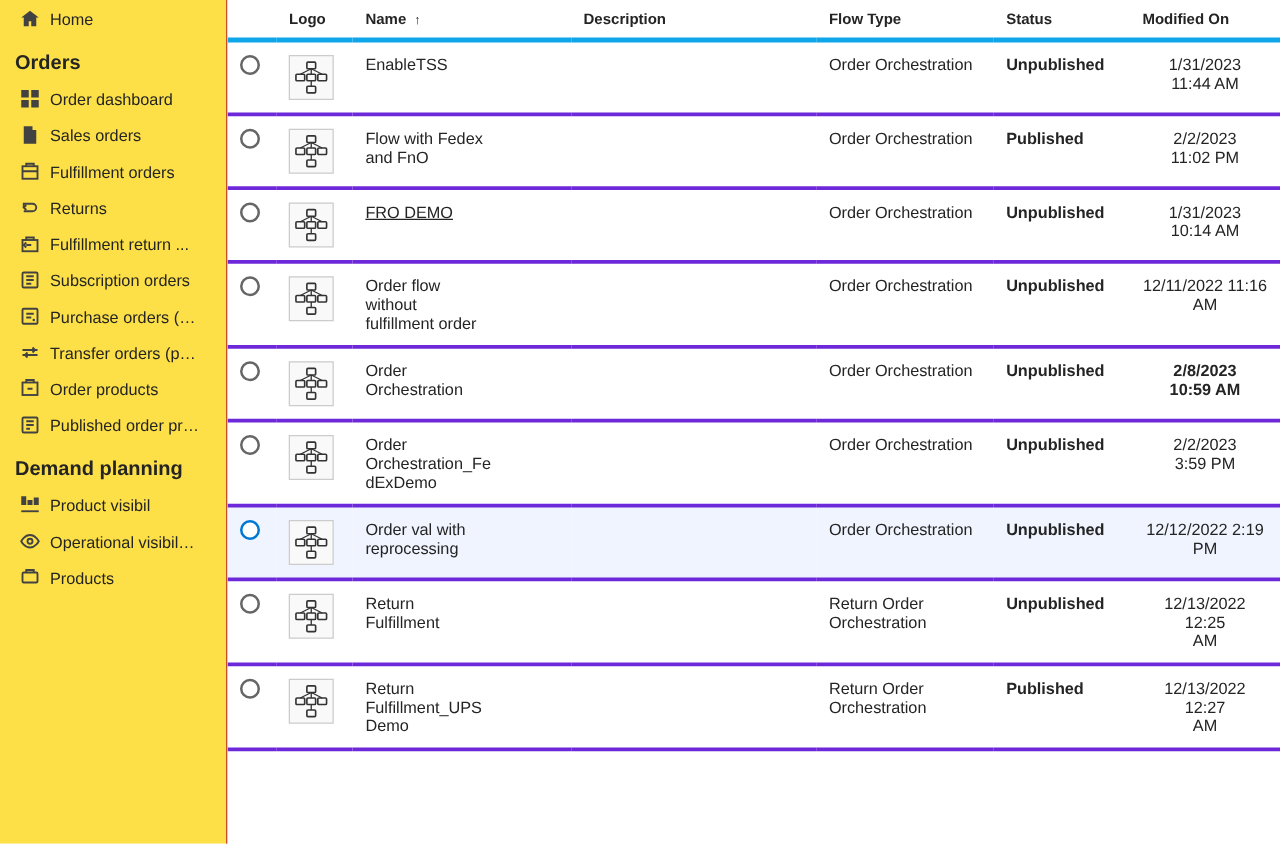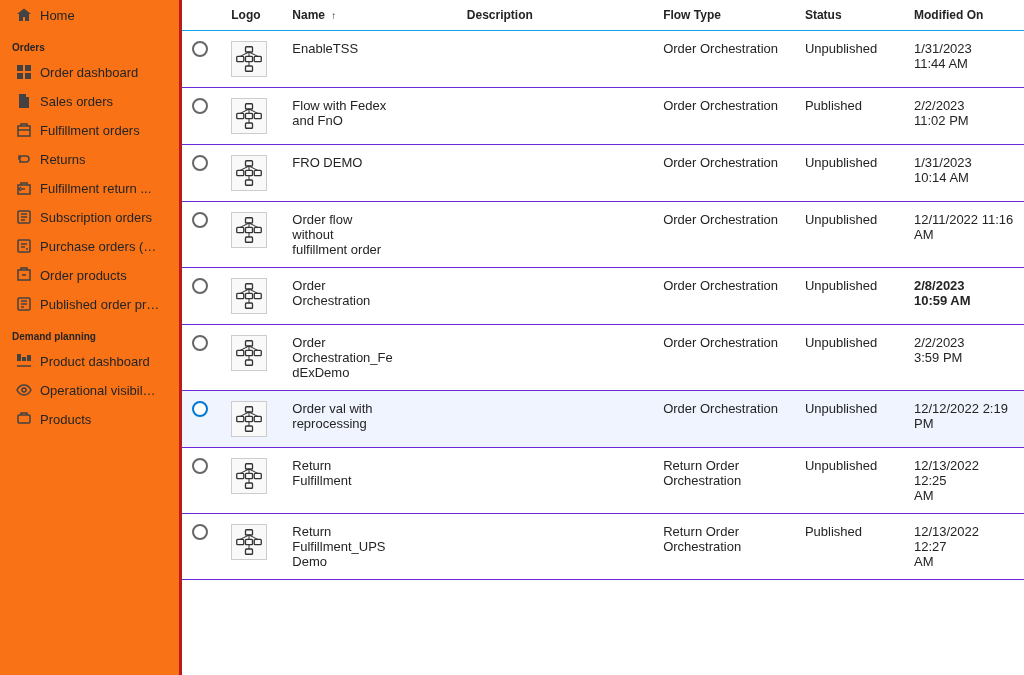--- a/index.html
+++ b/index.html
@@ -2,29 +2,29 @@
 <html><head>
   <meta charset="utf-8">
   <style>
     * { box-sizing: border-box; margin: 0; padding: 0; }
     body { font-family: 'Segoe UI', sans-serif; font-size: 13px; background: #fff; display: flex; height: 675px; overflow: hidden; }
 
     
     .sidebar {
       width: 182px;
       min-width: 182px;
-      background: #f97316;
-      border-right: 3px solid #b91c1c;
+      background: #fde047;
+      border-right: 1px solid #b91c1c;
       overflow-y: auto;
       overflow-x: hidden;
       padding-bottom: 16px;
     }
     .sidebar-section-header {
       font-weight: 700;
-      font-size: 10px;
+      font-size: 16px;
       color: #242424;
       padding: 12px 12px 4px 12px;
     }
     .sidebar-item {
       display: flex;
       align-items: center;
       padding: 6px 8px 6px 12px;
       cursor: pointer;
       color: #242424;
       font-size: 13px;
@@ -54,52 +54,52 @@
       overflow: auto;
       background: #fff;
     }
 
     
     .data-table {
       width: 100%;
       border-collapse: collapse;
     }
     .data-table thead tr {
-      border-bottom: 1px solid #0ea5e9;
+      border-bottom: 4px solid #0ea5e9;
     }
     .data-table thead th {
       padding: 8px 10px;
       text-align: left;
       font-weight: 600;
       font-size: 12px;
       color: #242424;
       white-space: nowrap;
       background: #fff;
     }
     .data-table thead th .sort-indicator {
       margin-left: 3px;
       font-size: 10px;
     }
     .data-table tbody tr {
-      border-bottom: 1px solid #6d28d9;
+      border-bottom: 3px solid #6d28d9;
     }
     .data-table tbody tr.selected { background: #f0f4ff; margin-left: 36px; }
     .data-table td {
       padding: 10px 10px;
       vertical-align: top;
       font-size: 13px;
       color: #242424;
     }
     .col-radio { width: 32px; padding-left: 8px; }
     .col-logo { width: 52px; }
     .col-name { width: 160px; }
     .col-desc { width: 180px; }
     .col-flow { width: 130px; }
-    .col-status { width: 100px; }
-    .col-modified { width: 110px; }
+    .col-status { width: 100px; font-weight: bold; }
+    .col-modified { width: 110px; text-align: center; }
 
     .logo-icon {
       width: 36px;
       height: 36px;
       border: 1px solid #ccc;
       display: flex;
       align-items: center;
       justify-content: center;
       background: #f9f9f9;
     }
@@ -207,20 +207,28 @@
     <span class="sidebar-icon">
       <svg viewBox="0 0 16 16" width="16" height="16" fill="none" stroke="currentColor" stroke-width="1.5">
           <rect x="2" y="2" width="12" height="12" rx="1"></rect>
           <path d="M5 6h6M5 9h4"></path>
           <circle cx="11" cy="11" r="1" fill="currentColor" stroke="none"></circle>
         </svg>
     </span>
     <span class="sidebar-item-text">Purchase orders (…</span>
   </div>
 
+  <div class="sidebar-item">
+    <span class="sidebar-icon">
+      <svg viewBox="0 0 16 16" width="16" height="16" fill="none" stroke="currentColor" stroke-width="1.5">
+          <path d="M2 6h12M10 4l2 2-2 2M14 10H2M6 8l-2 2 2 2"></path>
+        </svg>
+    </span>
+    <span class="sidebar-item-text">Transfer orders (p…</span>
+  </div>
 
   <div class="sidebar-item">
     <span class="sidebar-icon">
       <svg viewBox="0 0 16 16" width="16" height="16" fill="none" stroke="currentColor" stroke-width="1.5">
           <rect x="2" y="3" width="12" height="10"></rect>
           <path d="M5 3V1h6v2M6 8h4"></path>
         </svg>
     </span>
     <span class="sidebar-item-text">Order products</span>
   </div>
@@ -240,21 +248,21 @@
 
   <div class="sidebar-item">
     <span class="sidebar-icon">
       <svg viewBox="0 0 16 16" width="16" height="16" fill="none" stroke="currentColor" stroke-width="1.5">
           <rect x="1" y="1" width="4" height="7" fill="currentColor" stroke="none"></rect>
           <rect x="6" y="4" width="4" height="4" fill="currentColor" stroke="none"></rect>
           <rect x="11" y="2" width="4" height="6" fill="currentColor" stroke="none"></rect>
           <line x1="1" y1="13" x2="15" y2="13"></line>
         </svg>
     </span>
-    <span class="sidebar-item-text">Product dashboard</span>
+    <span class="sidebar-item-text">Product visibil</span>
   </div>
 
 
   <div class="sidebar-item">
     <span class="sidebar-icon">
       <svg viewBox="0 0 16 16" width="16" height="16" fill="none" stroke="currentColor" stroke-width="1.5">
           <path d="M1 8s2.5-5 7-5 7 5 7 5-2.5 5-7 5-7-5-7-5z"></path>
           <circle cx="8" cy="8" r="2"></circle>
         </svg>
     </span>
@@ -365,21 +373,21 @@
     <rect x="12" y="13" width="8" height="6" rx="1" fill="none" stroke="#333" stroke-width="1.5"></rect>
     <rect x="22" y="13" width="8" height="6" rx="1" fill="none" stroke="#333" stroke-width="1.5"></rect>
     <rect x="12" y="24" width="8" height="6" rx="1" fill="none" stroke="#333" stroke-width="1.5"></rect>
     <line x1="16" y1="8" x2="16" y2="13" stroke="#333" stroke-width="1.2"></line>
     <line x1="16" y1="8" x2="6" y2="13" stroke="#333" stroke-width="1.2"></line>
     <line x1="16" y1="8" x2="26" y2="13" stroke="#333" stroke-width="1.2"></line>
     <line x1="16" y1="19" x2="16" y2="24" stroke="#333" stroke-width="1.2"></line>
   </svg>
             </div>
     </td>
-    <td class="col-name" style="white-space:pre-line;">FRO DEMO</td>
+    <td class="col-name" style="white-space:pre-line;text-decoration:underline;">FRO DEMO</td>
     <td class="col-desc"></td>
     <td class="col-flow">Order Orchestration</td>
     <td class="col-status">Unpublished</td>
     <td class="col-modified" style="white-space:pre-line;">1/31/2023
 10:14 AM</td>
   </tr>
         <tr>
     <td class="col-radio">
       <span class="radio-btn" style=""></span>
     </td>

